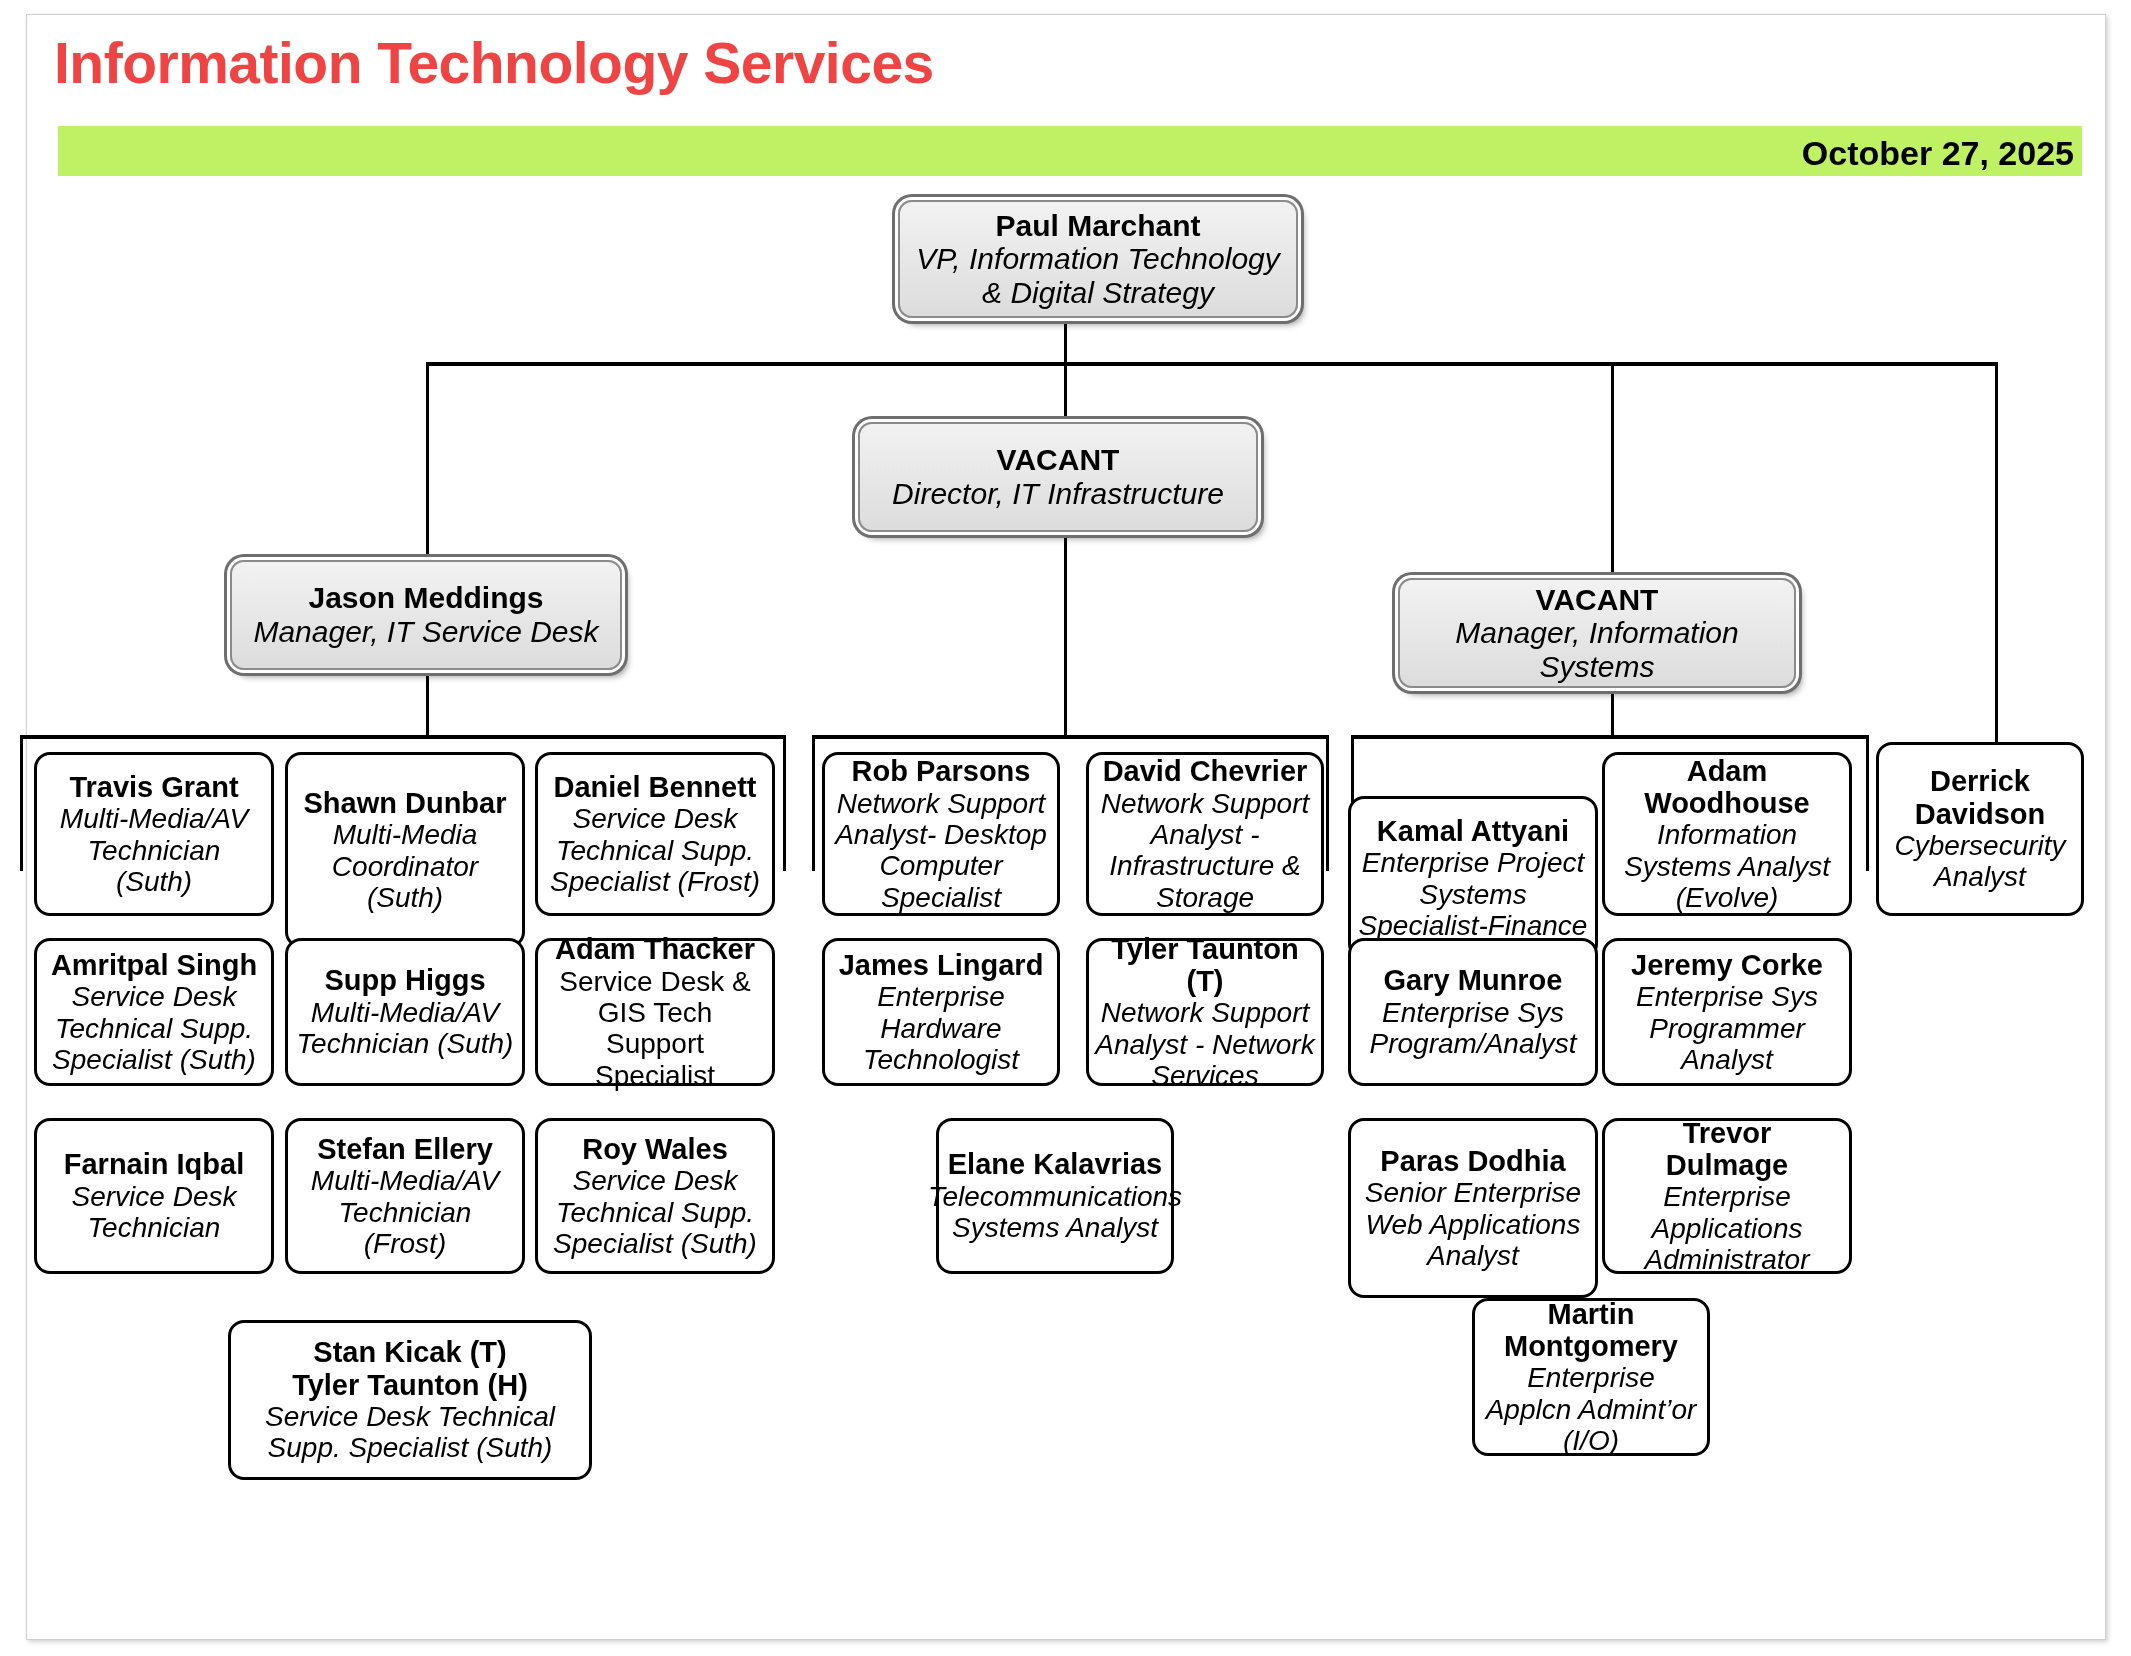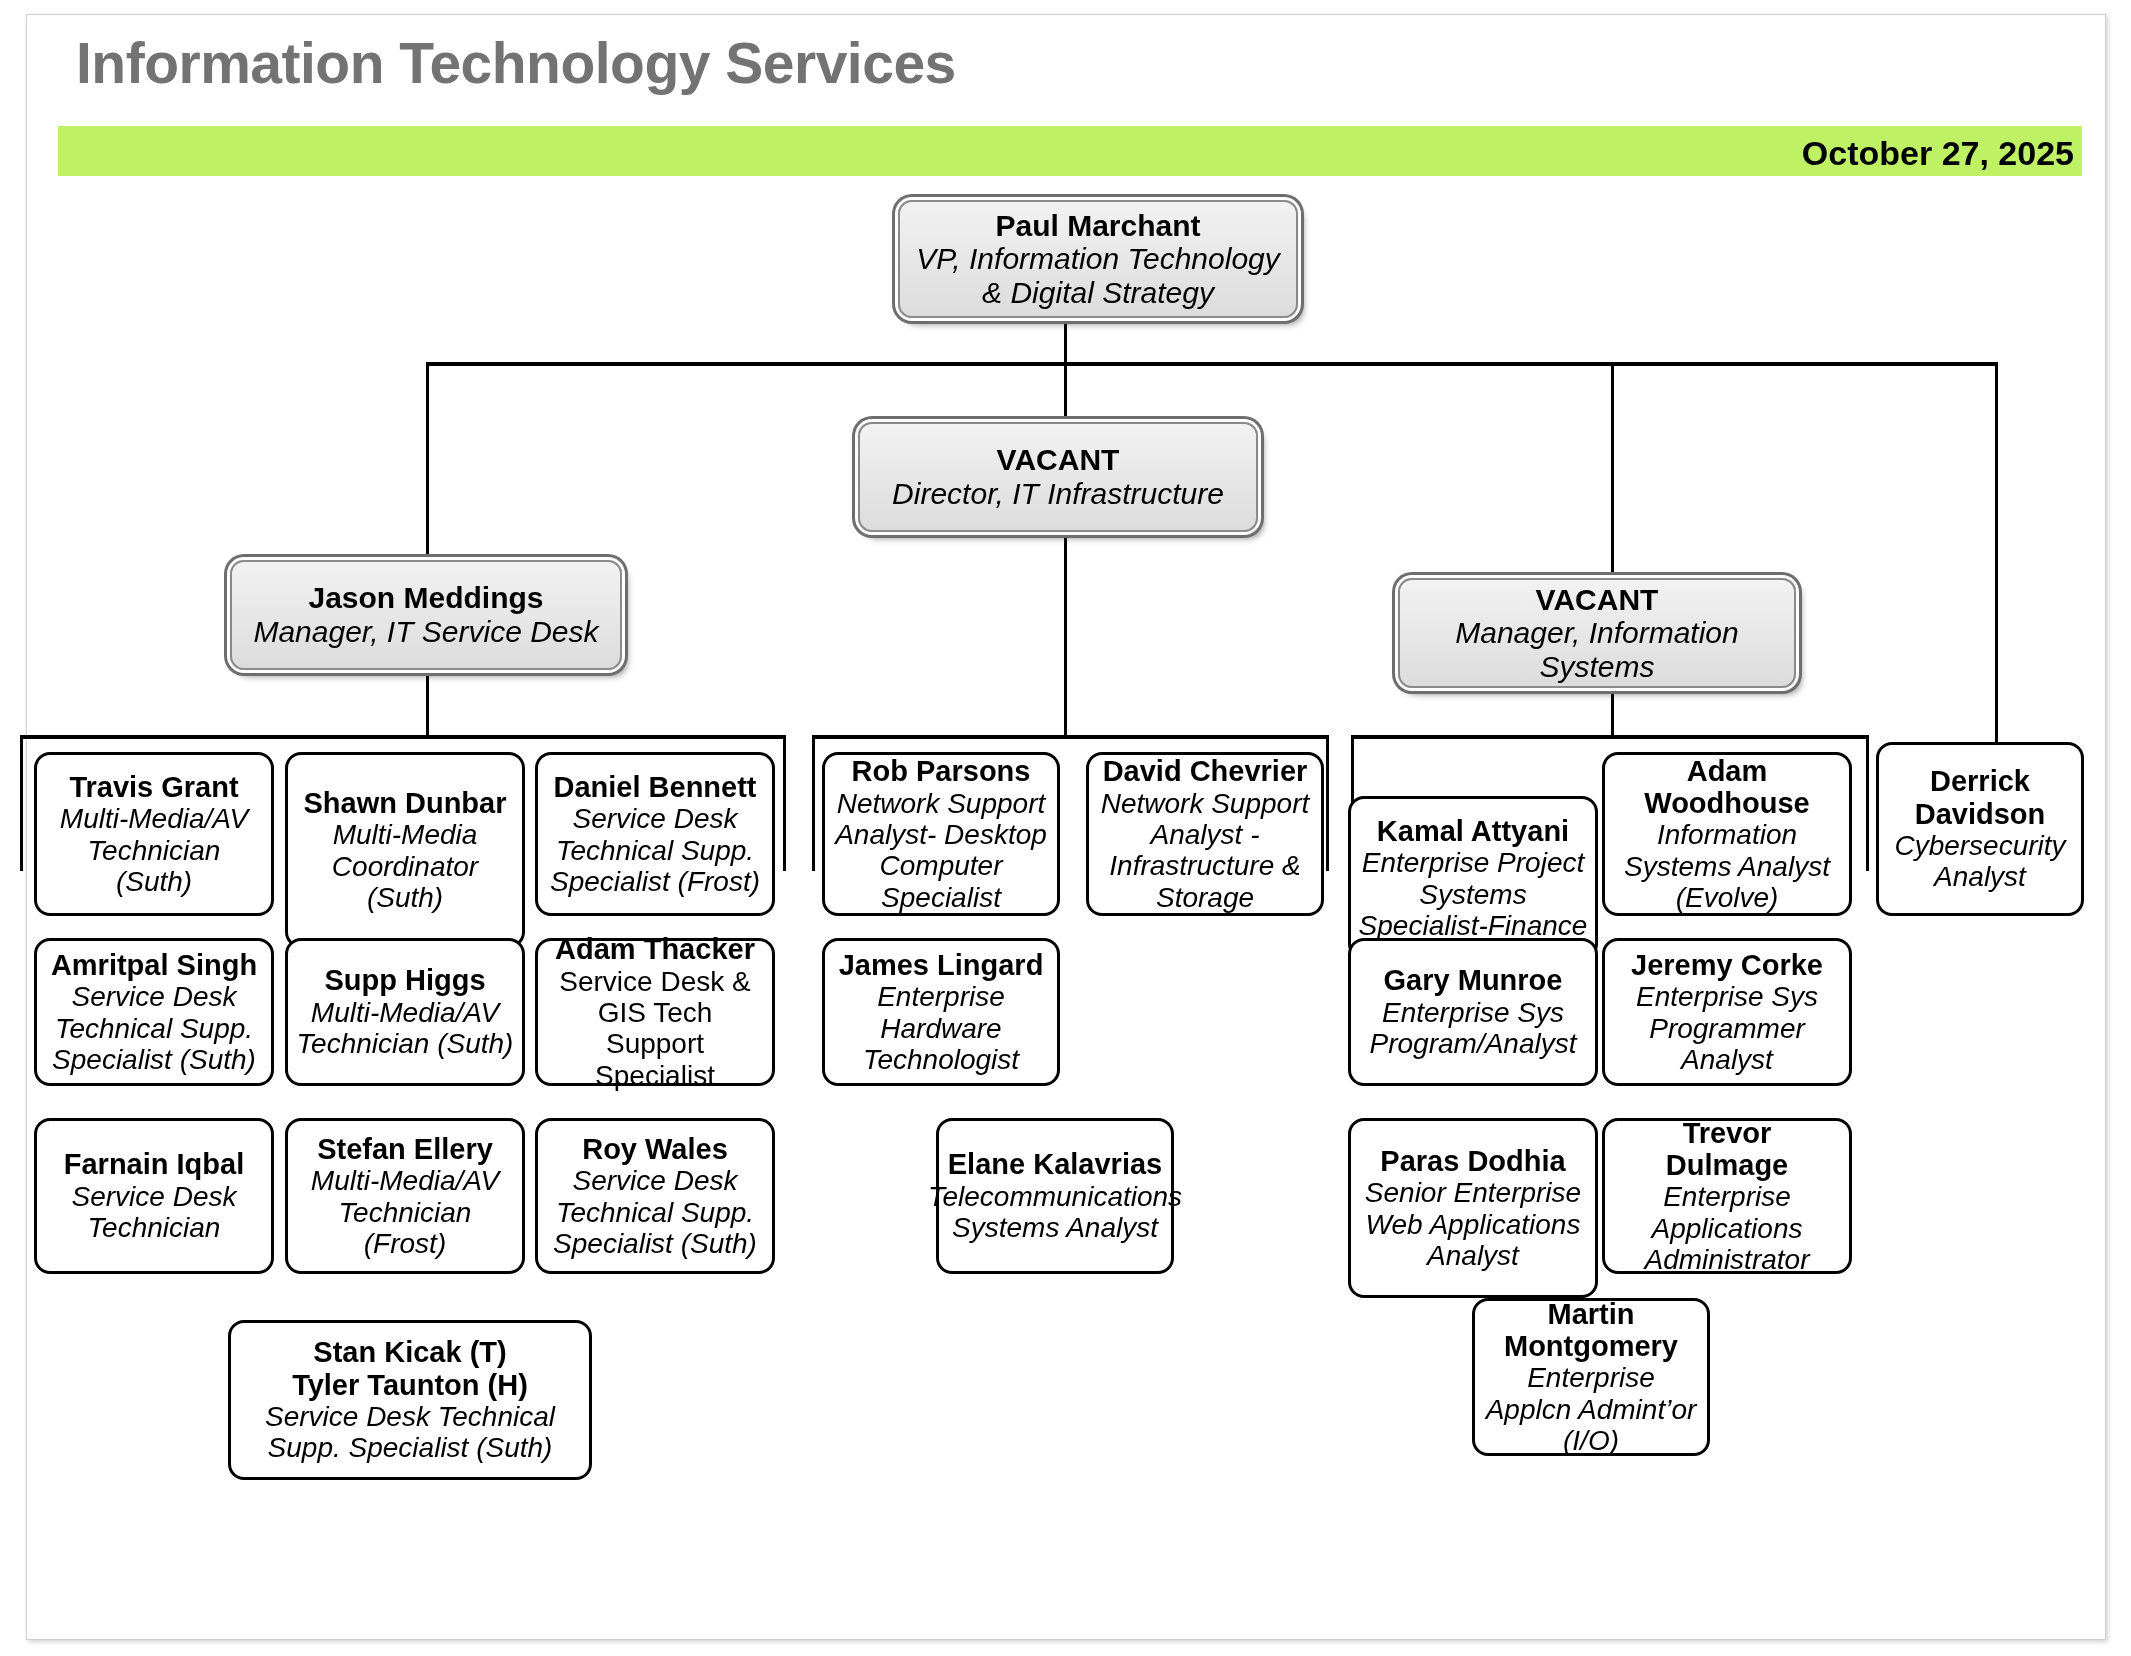--- a/index.html
+++ b/index.html
@@ -20,26 +20,26 @@
     left: 26px; top: 14px;
     width: 2078px; height: 1624px;
     background: #ffffff;
     border: 1px solid #cfcfcf;
     box-shadow: 2px 2px 5px rgba(0,0,0,0.18);
   }
 
   
   #title {
     position: absolute;
-    left: 76px; top: 30px;
+    left: 54px; top: 30px;
     font-size: 57px;
     font-weight: bold;
     font-stretch: condensed;
     letter-spacing: -0.5px;
-    color: #737373;
+    color: #ef4444;
     white-space: nowrap;
   }
   #datebar {
     position: absolute;
     left: 58px; top: 126px;
     width: 2024px; height: 50px;
     background: #bef264;
   }
   #datetext {
     position: absolute;
@@ -210,20 +210,24 @@
     <div class="ti f28">Network Support Analyst- Desktop Computer Specialist</div>
   </div>
   <div class="node leaf" style="left:1086px; top:752px; width:238px; height:164px; padding:4px 8px;">
     <div class="nm f29">David Chevrier</div>
     <div class="ti f28">Network Support Analyst - Infrastructure &amp; Storage</div>
   </div>
   <div class="node leaf" style="left:822px; top:938px; width:238px; height:148px; padding:4px 8px;">
     <div class="nm f29">James Lingard</div>
     <div class="ti f28">Enterprise Hardware Technologist</div>
   </div>
+  <div class="node leaf" style="left:1086px; top:938px; width:238px; height:148px; padding:4px 6px;">
+    <div class="nm f29">Tyler Taunton (T)</div>
+    <div class="ti f28">Network Support Analyst - Network Services</div>
+  </div>
   <div class="node leaf" style="left:936px; top:1118px; width:238px; height:156px; padding:4px 8px;">
     <div class="nm f29">Elane Kalavrias</div>
     <div class="ti f28">Telecommunications Systems Analyst</div>
   </div>
 
   <div class="node leaf" style="left:1348px; top:752px; width:250px; height:164px; padding:4px 6px;margin-top:44px;">
     <div class="nm f29">Kamal Attyani</div>
     <div class="ti f28">Enterprise Project Systems Specialist-Finance</div>
   </div>
   <div class="node leaf" style="left:1602px; top:752px; width:250px; height:164px; padding:4px 6px;">

